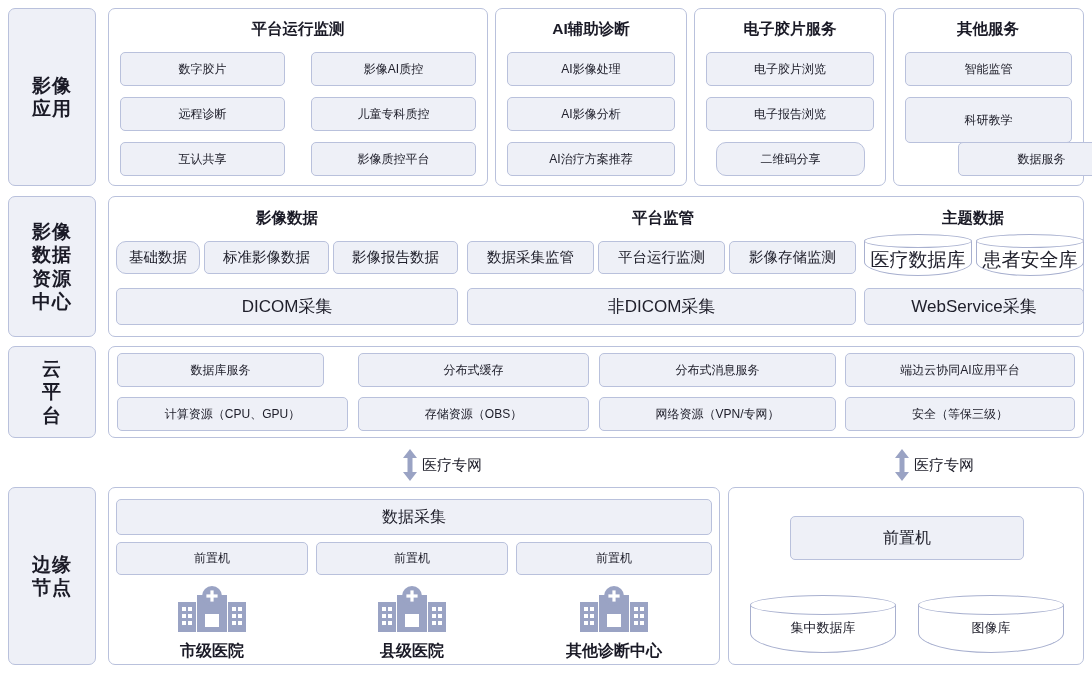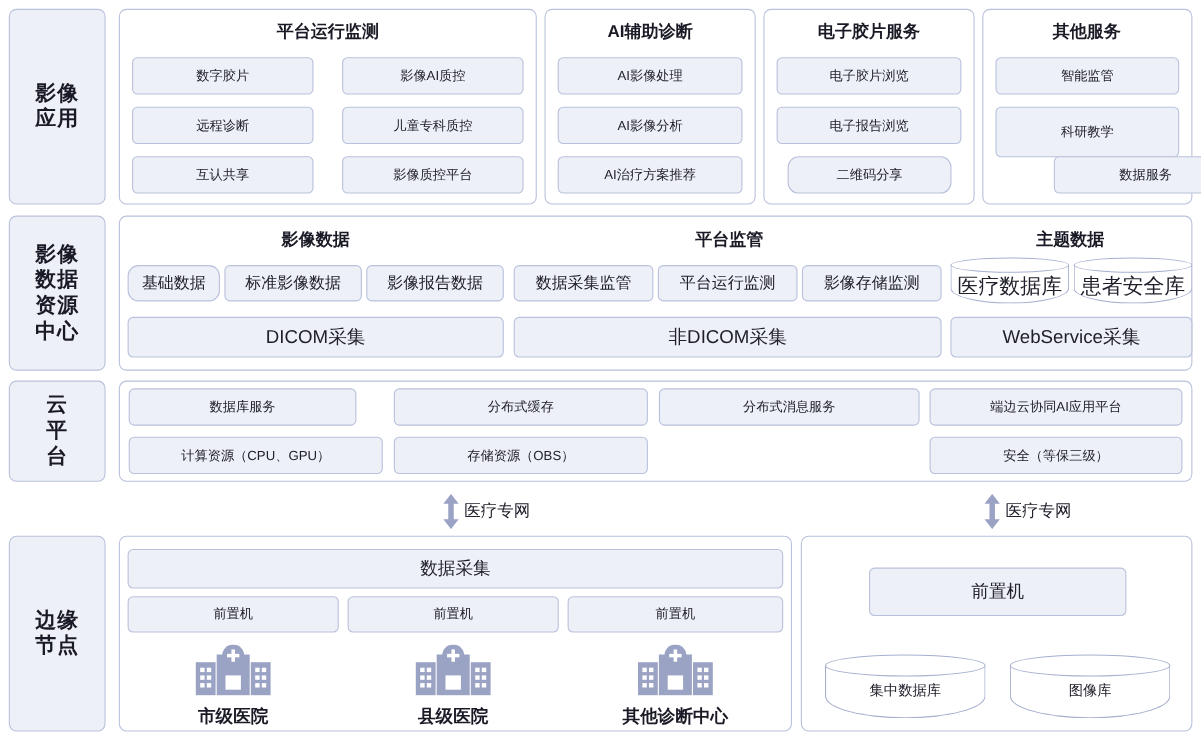--- a/index.html
+++ b/index.html
@@ -192,20 +192,21 @@
 
   <div class="panel" style="left:108px;top:346px;width:976px;height:92px;"></div>
 
   <div class="cell" style="left:117px;top:353px;width:207px;height:34px;">数据库服务</div>
   <div class="cell" style="left:358px;top:353px;width:231px;height:34px;">分布式缓存</div>
   <div class="cell" style="left:599px;top:353px;width:237px;height:34px;">分布式消息服务</div>
   <div class="cell" style="left:845px;top:353px;width:230px;height:34px;">端边云协同AI应用平台</div>
 
   <div class="cell" style="left:117px;top:397px;width:231px;height:34px;">计算资源（CPU、GPU）</div>
   <div class="cell" style="left:358px;top:397px;width:231px;height:34px;">存储资源（OBS）</div>
+  <div class="cell" style="left:599px;top:397px;width:237px;height:34px;">网络资源（VPN/专网）</div>
   <div class="cell" style="left:845px;top:397px;width:230px;height:34px;">安全（等保三级）</div>
 
   <div class="conn" style="left:402px;top:449px;width:130px;height:32px;">
     <svg class="arrow" width="16" height="32" viewBox="0 0 16 32">
       <path d="M8 0 L15 9 L10.5 9 L10.5 23 L15 23 L8 32 L1 23 L5.5 23 L5.5 9 L1 9 Z" fill="#9aa3c4"></path>
     </svg>
     <div class="txt">医疗专网</div>
   </div>
 
   <div class="conn" style="left:894px;top:449px;width:130px;height:32px;">

